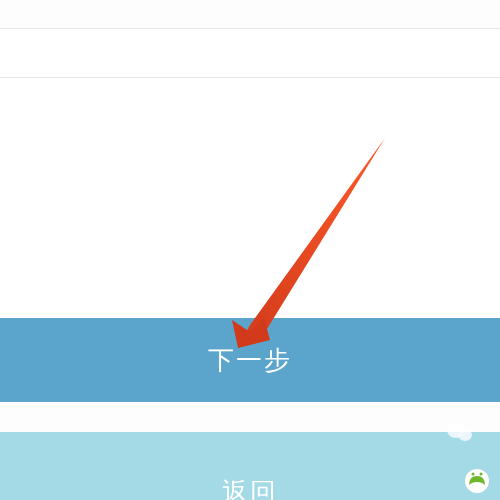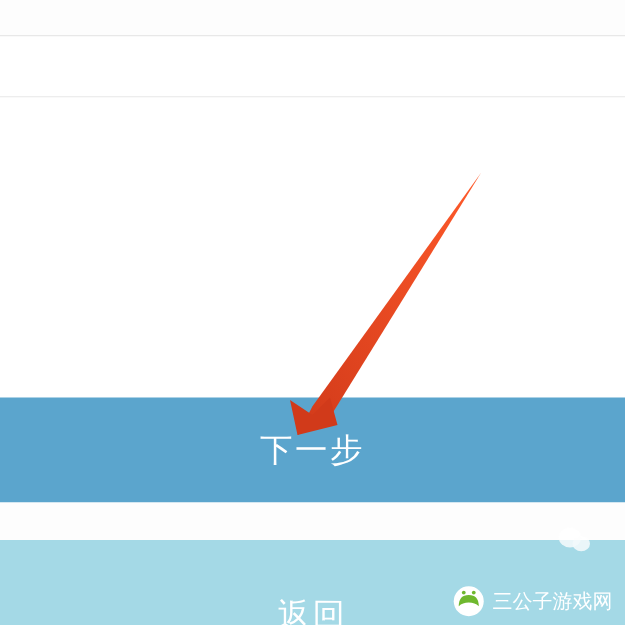--- a/index.html
+++ b/index.html
@@ -129,14 +129,13 @@
 
 <div class="watermark">
   <div class="watermark-logo">
     <svg width="26" height="26" viewBox="0 0 26 26">
       <circle cx="13" cy="13" r="12" fill="#ffffff"></circle>
       <path d="M 5 17 Q 5 8 13 8 Q 21 8 21 17 L 21 17 Q 18 14 13 14 Q 8 14 5 17 Z" fill="#6fb82e"></path>
       <circle cx="9" cy="6" r="1.5" fill="#6fb82e"></circle>
       <circle cx="17" cy="6" r="1.5" fill="#6fb82e"></circle>
     </svg>
   </div>
-  <span class="watermark-text">三公子游戏网</span>
 </div>
 
 </body></html>

